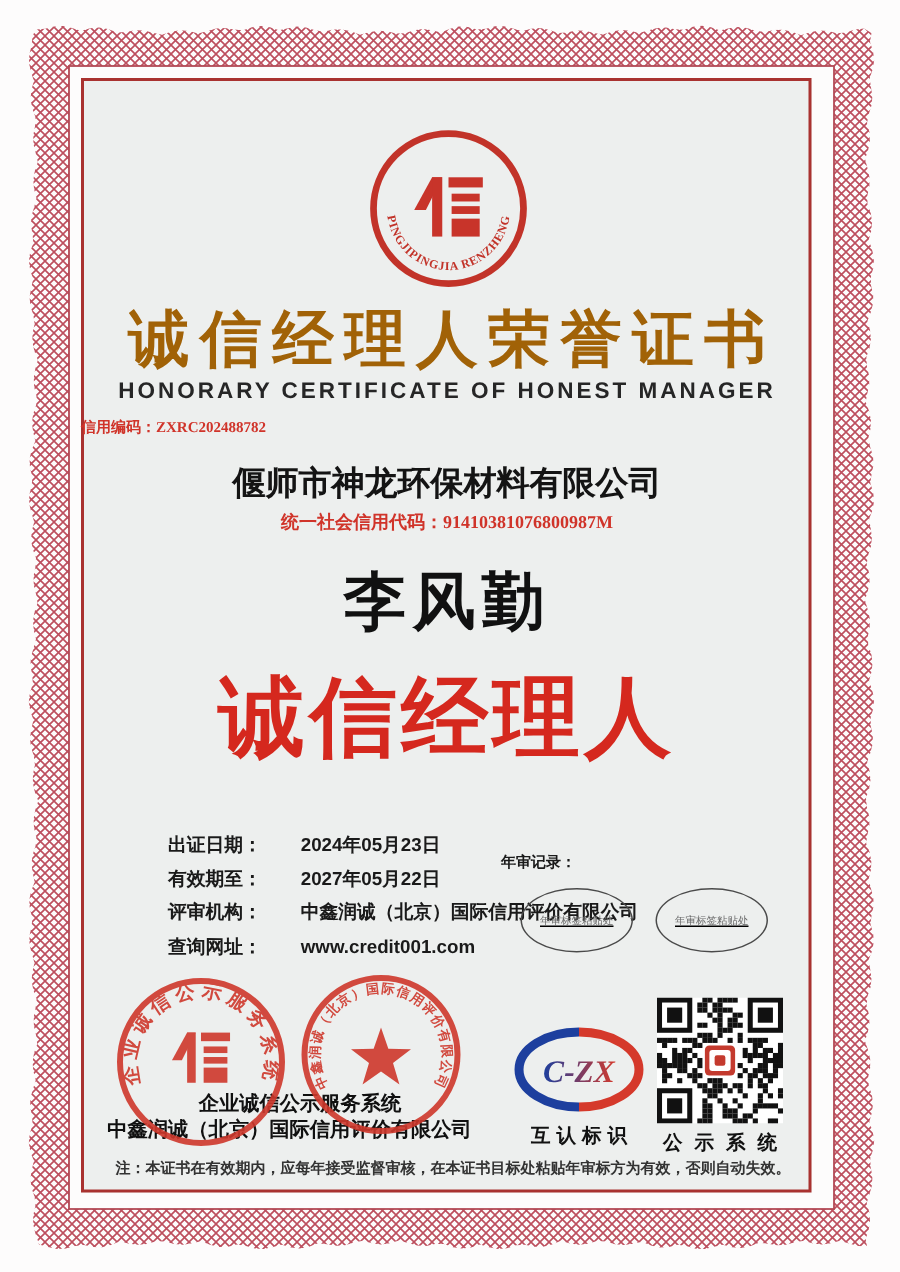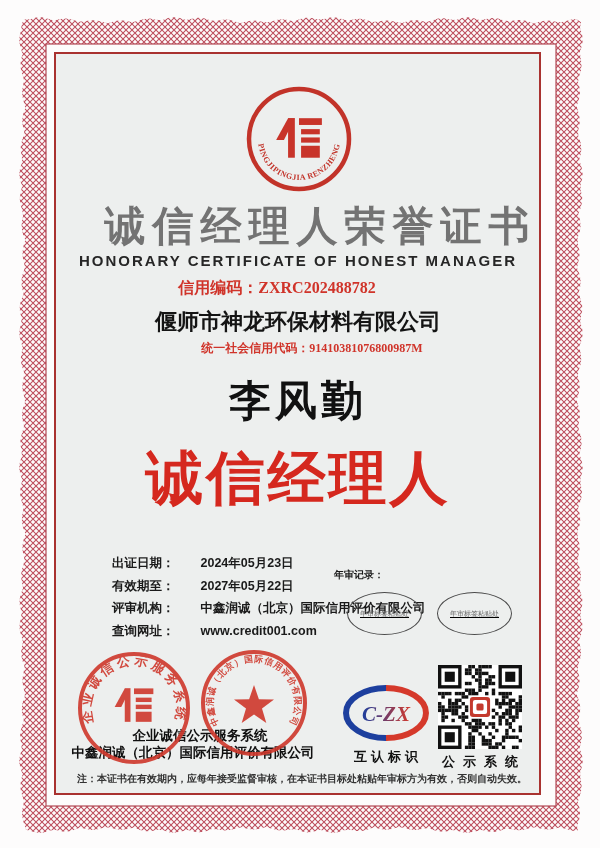--- a/index.html
+++ b/index.html
@@ -2,26 +2,26 @@
 <html><head>
 <meta charset="utf-8">
 <style>
   html,body{margin:0;padding:0;background:#fbfafa;}
   .page{position:relative;width:600px;height:848px;background:#fdfcfc;overflow:hidden;
         font-family:"Liberation Sans","DejaVu Sans",sans-serif;}
   .abs{position:absolute;}
   .ctr{left:54px;width:488px;text-align:center;}
   .lace-svg{left:0;top:0;}
   .frame{left:54px;top:52px;width:483px;height:739px;border:2.5px solid #a93230;background:#edefee;}
-  .title{top:199px;font-size:41px;font-weight:900;color:#737373;letter-spacing:7px;text-indent:7px;padding-left:19px;}
+  .title{top:199px;font-size:41px;font-weight:900;color:#a16207;letter-spacing:7px;text-indent:7px;}
   .subtitle{top:252px;font-size:15px;font-weight:800;color:#262626;letter-spacing:2px;}
-  .credit{top:278px;left:54px;width:446px;text-align:center;font-family:"Liberation Serif","DejaVu Serif",serif;
-          font-size:16px;font-weight:700;color:#d0342a;}
+  .credit{top:278px;left:54px;width:446px;text-align:left;font-family:"Liberation Serif","DejaVu Serif",serif;
+          font-size:10px;font-weight:700;color:#d0342a;}
   .company{top:307px;font-size:22px;font-weight:900;color:#141414;}
-  .uscc{top:340px;font-family:"Liberation Serif","DejaVu Serif",serif;font-size:12px;font-weight:700;color:#d0342a;padding-left:14px;}
+  .uscc{top:340px;font-family:"Liberation Serif","DejaVu Serif",serif;font-size:12px;font-weight:700;color:#d0342a;}
   .person{top:373px;font-size:42px;font-weight:900;color:#111;letter-spacing:4px;}
   .honor{top:440px;font-family:"Liberation Serif","DejaVu Serif",serif;font-size:58px;font-weight:900;
          color:#d5281e;letter-spacing:3px;}
   .details{left:86px;top:552px;font-size:12.5px;font-weight:800;color:#1a1a1a;line-height:22.5px;text-align:left;}
   .details .row span{font-weight:800;margin-left:26px;}
   .annual-label{left:334px;top:568px;font-size:10px;font-weight:800;color:#1a1a1a;}
   .sticker{top:592px;width:73px;height:41px;border:1.5px solid #4a4a4a;border-radius:50%;
            display:flex;align-items:center;justify-content:center;background:transparent;text-decoration:underline;}
   .sticker span{font-family:"Liberation Serif","DejaVu Serif",serif;font-size:7px;color:#6a6a6a;}
   .orgline{font-family:"Liberation Serif","DejaVu Serif",serif;font-weight:900;color:#101010;text-align:center;}

